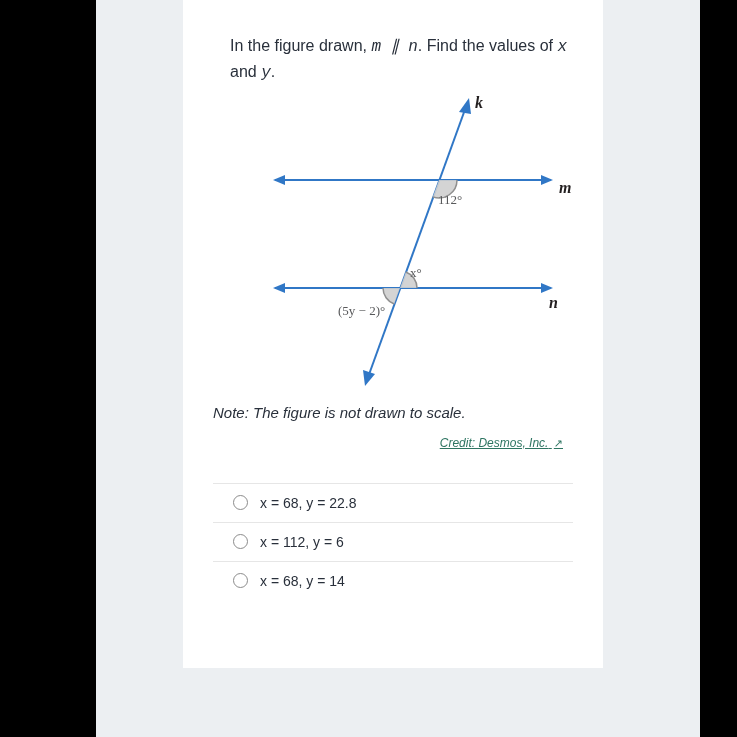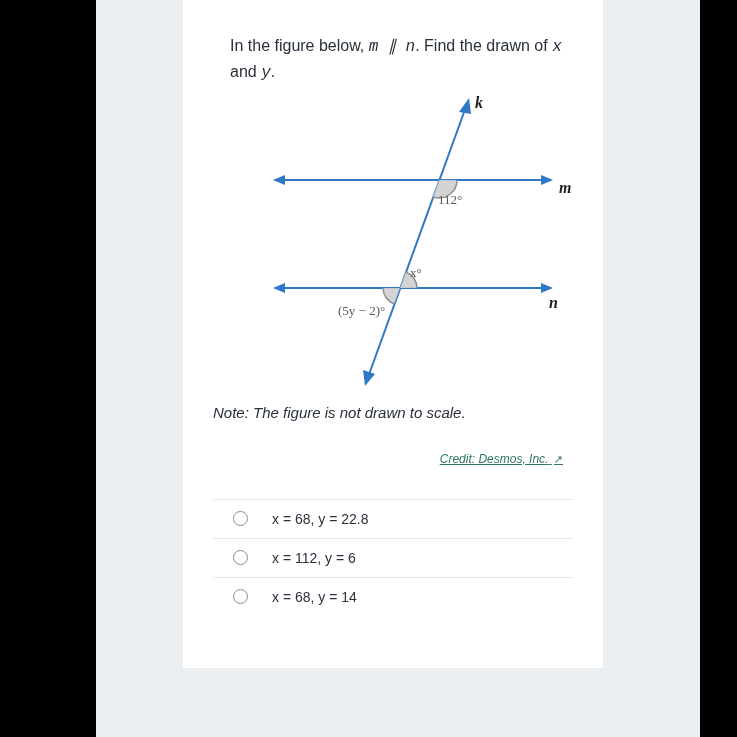--- a/index.html
+++ b/index.html
@@ -13,37 +13,37 @@
   svg{position:absolute;left:40px;top:0;width:320px;height:300px}
   .ln{stroke:#3077c6;stroke-width:2;fill:none}
   .arr{fill:#3077c6}
   .arcN{fill:none;stroke:#8f8f8f;stroke-width:1.5}
   .arcF{fill:#cfcfcf;opacity:.9}
   .lbl{font-family:"Times New Roman",serif;font-size:15px;fill:#58595b}
   .lblb{font-style:italic;font-weight:bold;fill:#231f20;font-family:"Times New Roman",serif;font-size:16px}
   .lbls{font-size:13px}
 
   .note{text-align:left;font-style:italic;color:#29303b;font-size:15px;margin-top:4px}
-  .credit{text-align:right;margin-top:28px;padding-right:10px}
+  .credit{text-align:right;margin-top:12px;padding-right:10px}
   .credit a{color:#2e7562;font-style:italic;font-size:12px;text-decoration:underline;cursor:pointer}
   .ext{font-style:normal;font-size:11px;margin-left:2px;color:#2e7562}
 
   .opts{margin-top:32px}
-  .opt{border-top:1px solid #e6e6e6;padding:11px 6px 11px 20px;font-size:14px;color:#29303b;display:flex;align-items:center;gap:24px;cursor:pointer}
+  .opt{border-top:1px solid #e6e6e6;padding:11px 6px 11px 20px;font-size:14px;color:#29303b;display:flex;align-items:center;gap:12px;cursor:pointer}
   .radio{width:13px;height:13px;border:1.5px solid #8c8c8c;border-radius:50%;flex:0 0 auto}
 </style>
 </head>
 <body>
 
 <div class="page-bg"></div>
 <div class="card">
   <div class="inner">
 
     <div class="question">
-      <span>In the figure below, </span><span class="i">m ∥ n</span><span>. Find the drawn of </span><span class="i">x</span><span> and </span><span class="i">y</span><span>.</span>
+      <span>In the figure drawn, </span><span class="i">m ∥ n</span><span>. Find the values of </span><span class="i">x</span><span> and </span><span class="i">y</span><span>.</span>
     </div>
 
     <div class="figwrap">
       <svg viewBox="0 0 320 300">
 
         <line class="ln" x1="22" y1="90" x2="298" y2="90"></line>
         <polygon class="arr" points="20,90 32,85 32,95"></polygon>
         <polygon class="arr" points="300,90 288,85 288,95"></polygon>
 
         <line class="ln" x1="22" y1="198" x2="298" y2="198"></line>

